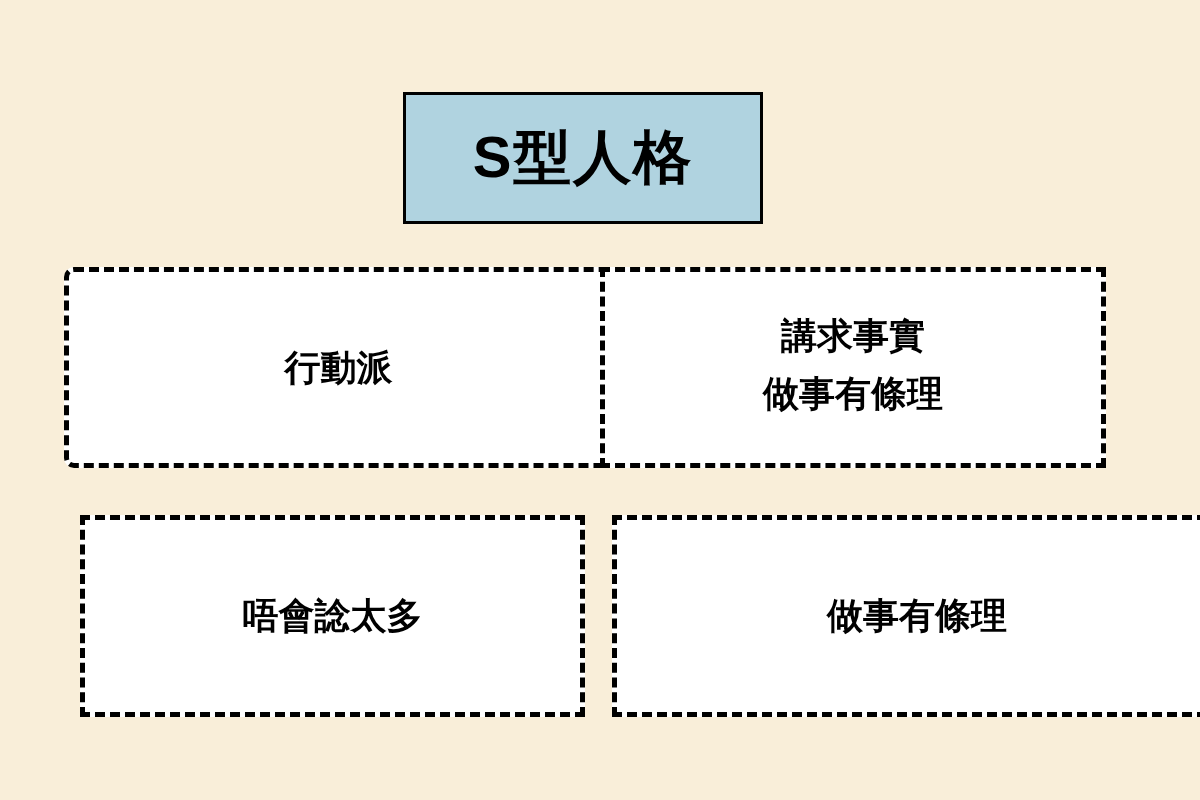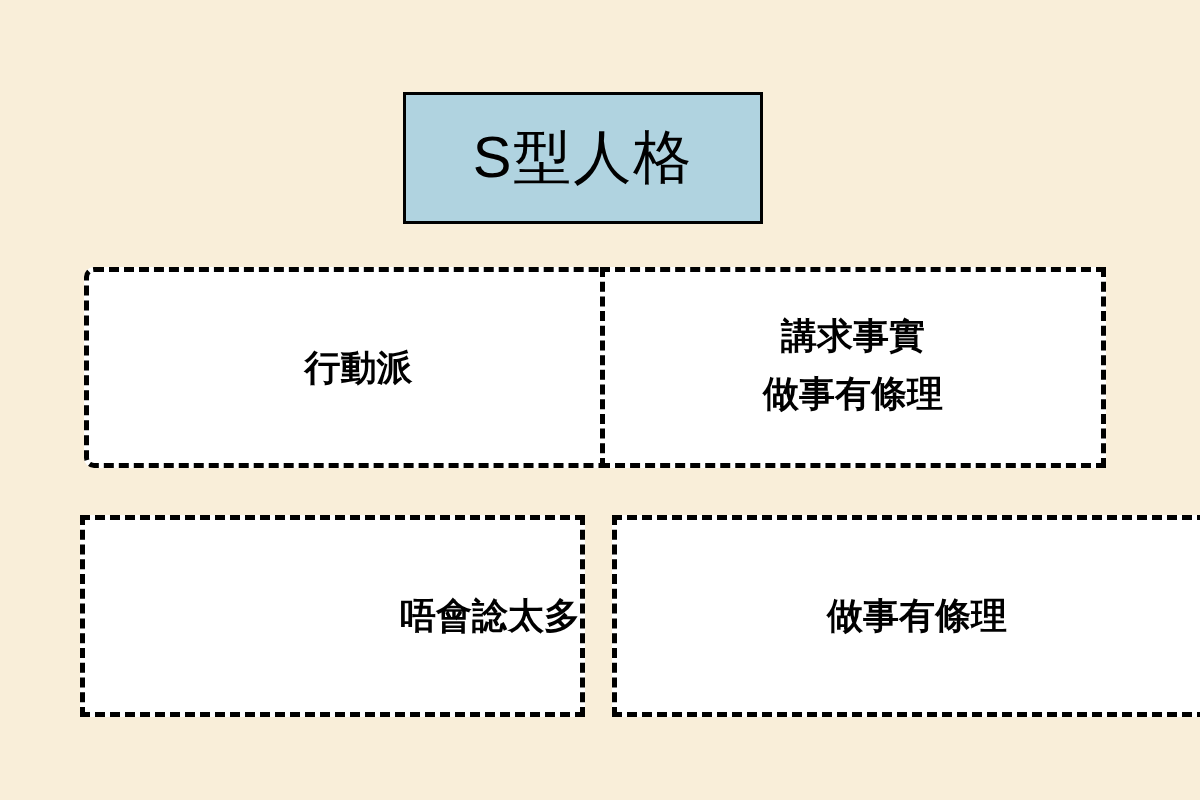--- a/index.html
+++ b/index.html
@@ -24,21 +24,21 @@
     height: 132px;
     background: var(--title-bg, #b0d3e0);
     border: 3px solid var(--border-color, #000000);
     box-sizing: border-box;
     display: flex;
     align-items: center;
     justify-content: center;
   }
   .title-text {
     font-size: 58px;
-    font-weight: 400;
+    font-weight: 700;
     color: var(--text-color, #000000);
     letter-spacing: 2px;
     white-space: nowrap;
   }
   .trait-box {
     position: absolute;
     background: #ffffff;
     border: 5px dashed var(--border-color, #000000);
     box-sizing: border-box;
     display: flex;
@@ -48,23 +48,23 @@
   }
   .trait-box .line {
     font-size: 36px;
     font-weight: 700;
     color: var(--text-color, #000000);
     line-height: 1.6;
     white-space: nowrap;
     text-align: center;
   }
   .line:empty { display: none; }
-  .box-top-left     { left: 84px;  top: 267px; width: 549px; height: 201px; border-radius: 10px; }
+  .box-top-left     { left: 64px;  top: 267px; width: 549px; height: 201px; border-radius: 10px; }
   .box-top-right    { left: 600px; top: 267px; width: 506px; height: 201px; font-family: Liberation Mono, monospace; }
-  .box-bottom-left  { left: 80px;  top: 515px; width: 505px; height: 202px; align-items: flex-end; }
+  .box-bottom-left  { left: 80px;  top: 515px; width: 505px; height: 202px; }
   .box-bottom-right { left: 612px; top: 515px; width: 610px; height: 202px; }
 </style>
 </head>
 <body>
 
 <div class="canvas">
 
   <div class="title-box">
     <span class="title-text">S型人格</span>
   </div>

